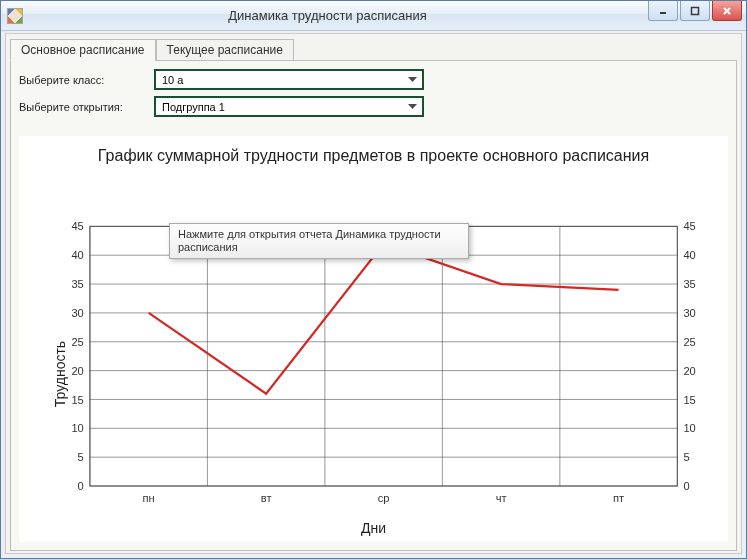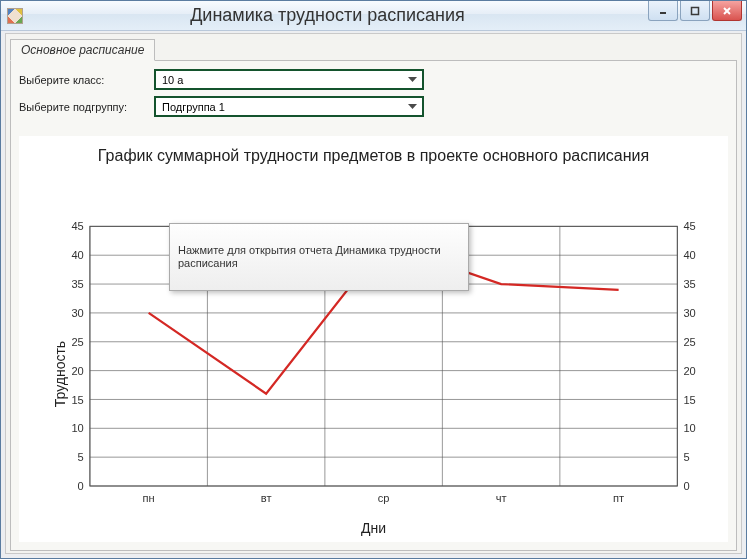--- a/index.html
+++ b/index.html
@@ -32,21 +32,21 @@
       linear-gradient(45deg,#e07050 25%, transparent 25%),
       linear-gradient(-45deg,#6aa650 25%, transparent 25%),
       linear-gradient(135deg,#5080c0 25%, transparent 25%),
       linear-gradient(-135deg,#e0c040 25%, transparent 25%);
     background-color:#f0e0d0;
     border:1px solid #b0a090;
   }
   .titlebar .title {
     flex: 1;
     text-align: center;
-    font-size: 18px;
+    font-size: 13px;
     color: #333;
     padding-right: 120px;
   }
   .win-buttons {
     position: absolute; right: 4px; top: 0;
     display: flex; gap: 2px;
   }
   .win-btn {
     width: 30px; height: 20px;
     border: 1px solid #8aa3be;
@@ -62,21 +62,20 @@
   .win-btn svg { display:block; }
   .client {
     position: absolute;
     top: 32px; left: 4px; right: 4px; bottom: 4px;
     background: #f3f3f0;
     border: 1px solid #c9c9c9;
   }
   .tabs {
     display: flex;
     margin: 4px 4px 0 4px;
-    font-style: italic;
   }
   .tab {
     padding: 3px 10px;
     font-size: 12px;
     color: #333;
     border: 1px solid #bdbdbd;
     background: #f2f2ee;
     position: relative;
     bottom: -1px;
   }
@@ -125,21 +124,21 @@
     color: #222;
     padding: 10px 20px 0 20px;
     line-height: 1.25;
   }
   .tooltip {
     position: absolute;
     left: 150px; top: 87px;
     background: linear-gradient(to bottom,#fefefe,#eeeeee);
     border: 1px solid #aaa;
     box-shadow: 2px 2px 5px rgba(0,0,0,0.25);
-    padding: 20px 8px;
+    padding: 4px 8px;
     font-size: 11px;
     color: #333;
     max-width: 300px;
     z-index: 10;
     line-height: 1.2;
   }
   .plot {
     position: absolute;
     left: 0; right: 0; top: 70px; bottom: 0;
   }
@@ -193,37 +192,38 @@
           <line x1="2" y1="2" x2="8" y2="8" stroke="#fff" stroke-width="2"></line>
           <line x1="8" y1="2" x2="2" y2="8" stroke="#fff" stroke-width="2"></line>
         </svg>
       </div>
     </div>
   </div>
 
   <div class="client">
     <div class="tabs">
       <div class="tab active">Основное расписание</div>
+      <div class="tab">Текущее расписание</div>
     </div>
     <div class="tab-panel">
 
       <div class="form-row">
         <label>Выберите класс:</label>
         <div class="select">
           <span>10 а</span>
           <span class="arrow">
             <svg width="9" height="6">
                 <polygon points="0,0 9,0 4.5,5" fill="#4a4a4a"></polygon>
               </svg>
           </span>
         </div>
       </div>
 
       <div class="form-row">
-        <label>Выберите подгруппу:</label>
+        <label>Выберите открытия:</label>
         <div class="select">
           <span>Подгруппа 1</span>
           <span class="arrow">
             <svg width="9" height="6">
                 <polygon points="0,0 9,0 4.5,5" fill="#4a4a4a"></polygon>
               </svg>
           </span>
         </div>
       </div>
 

